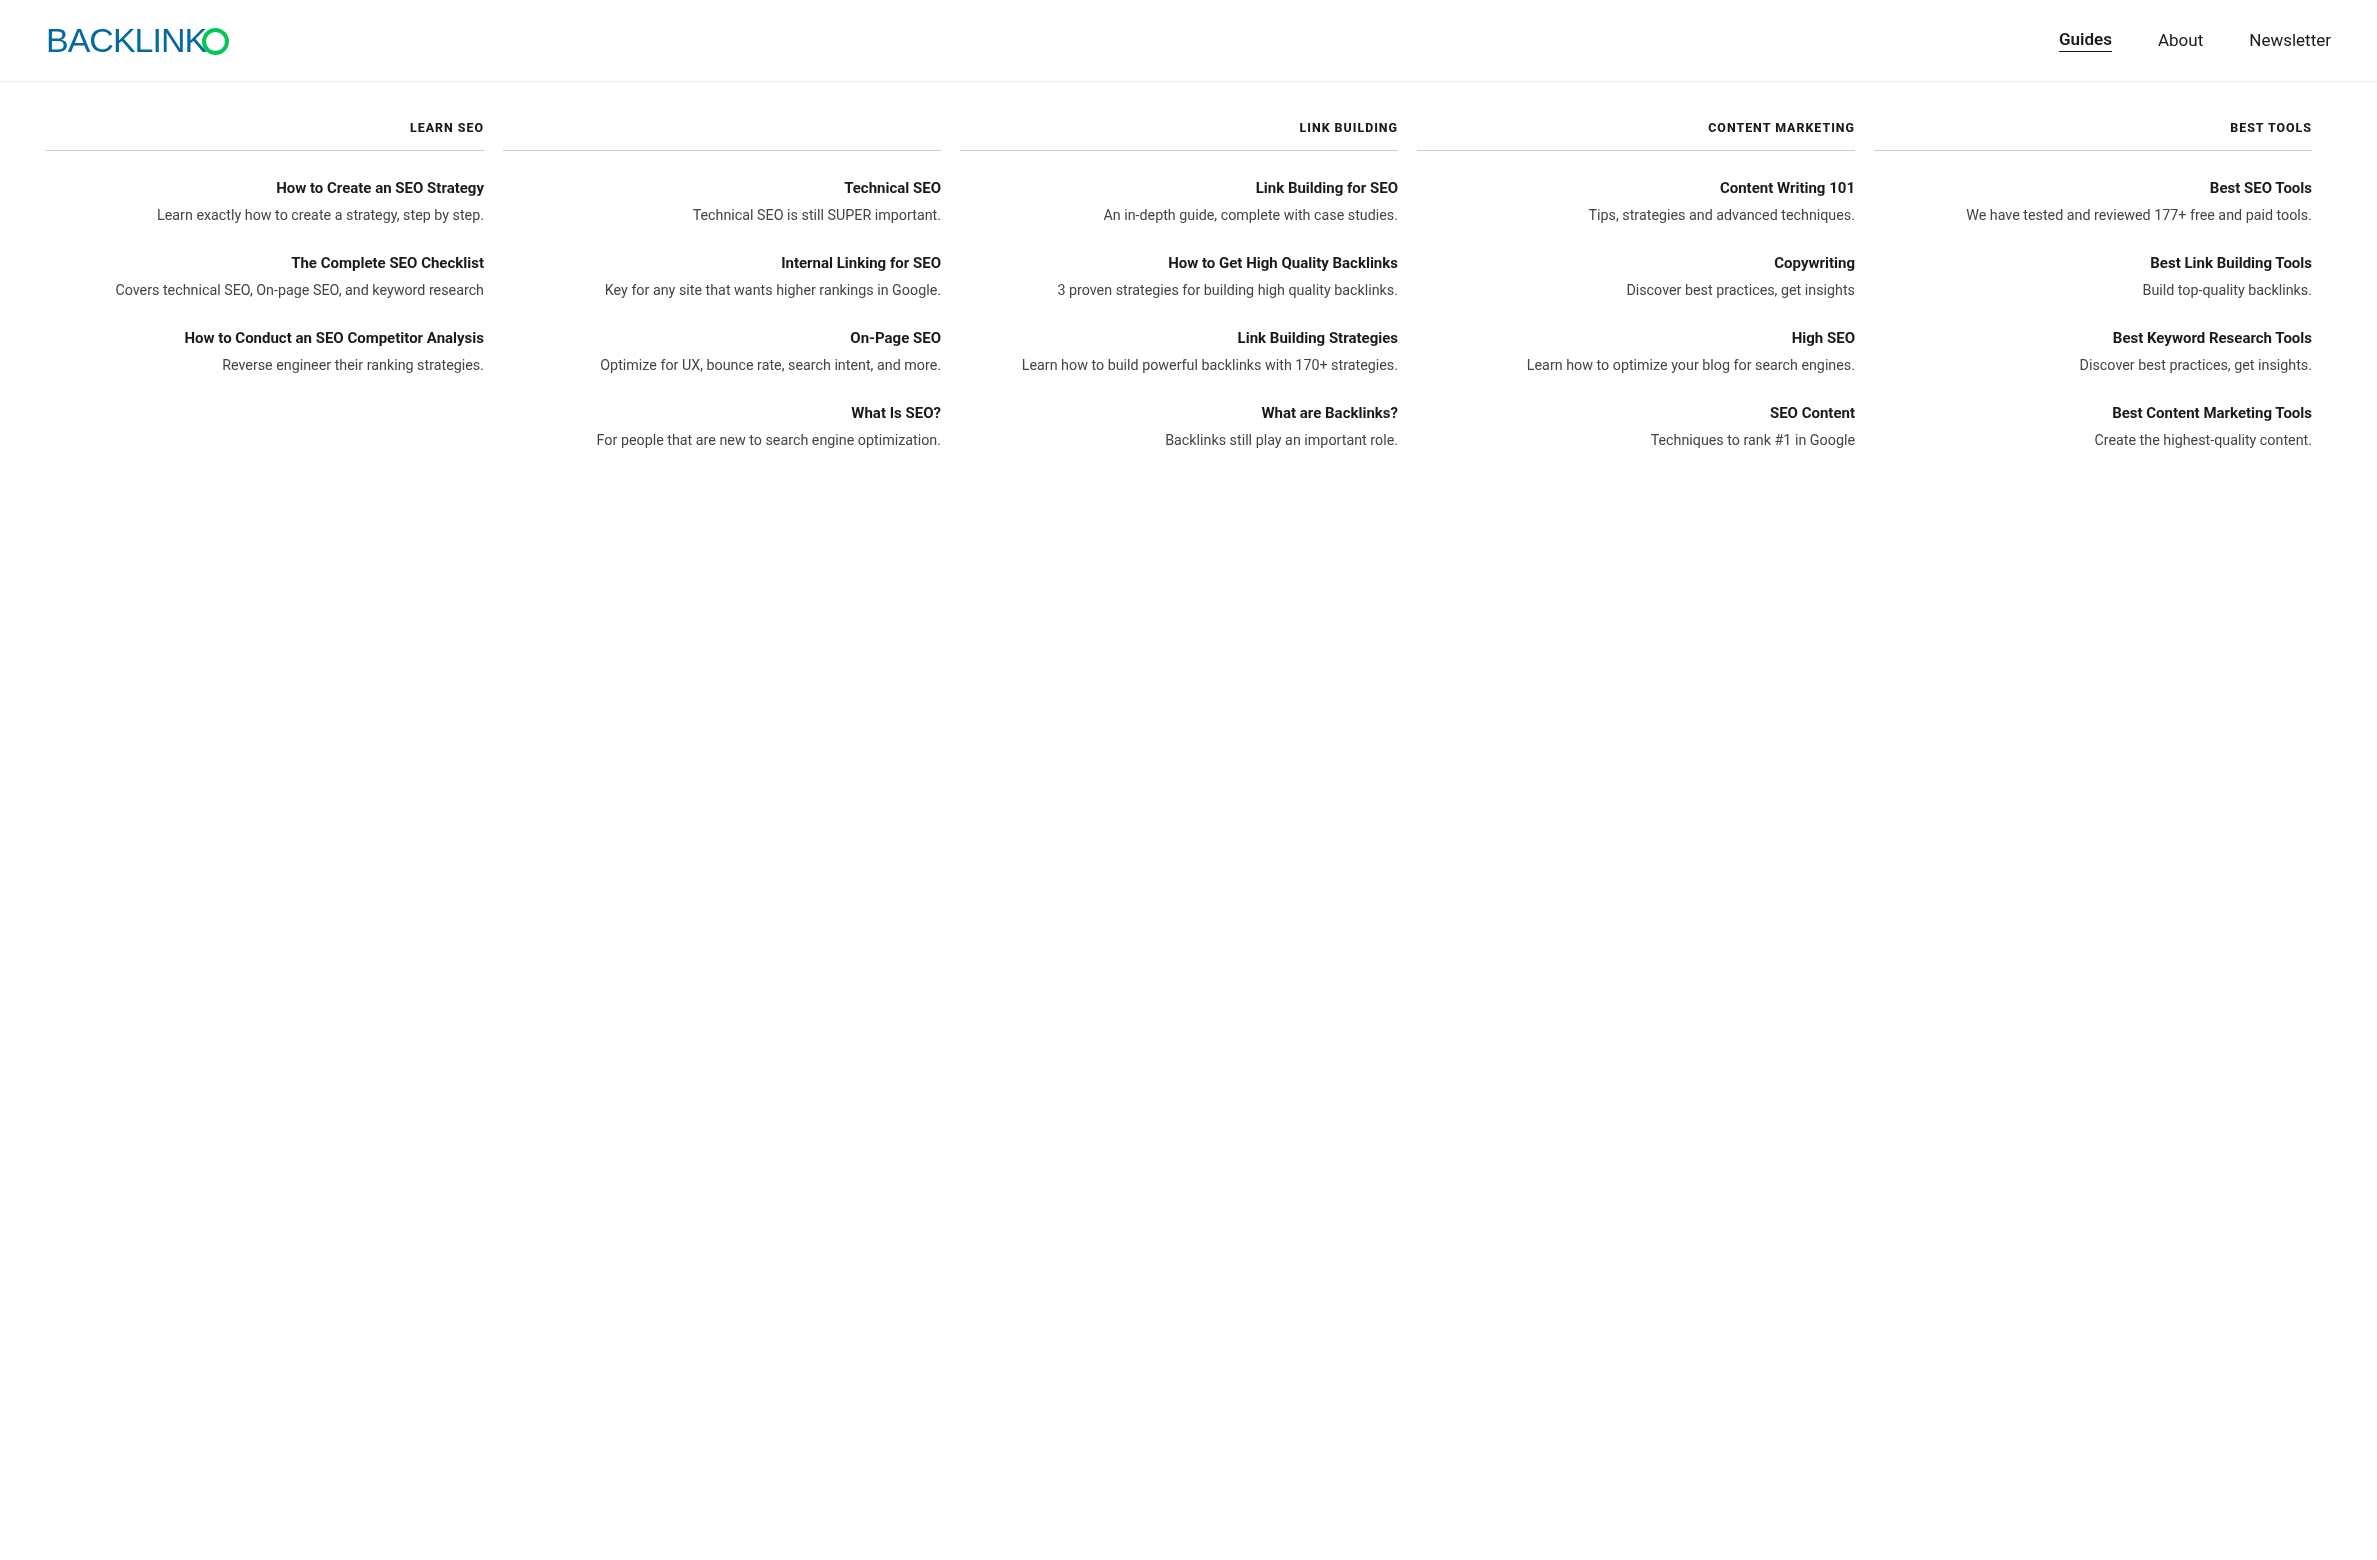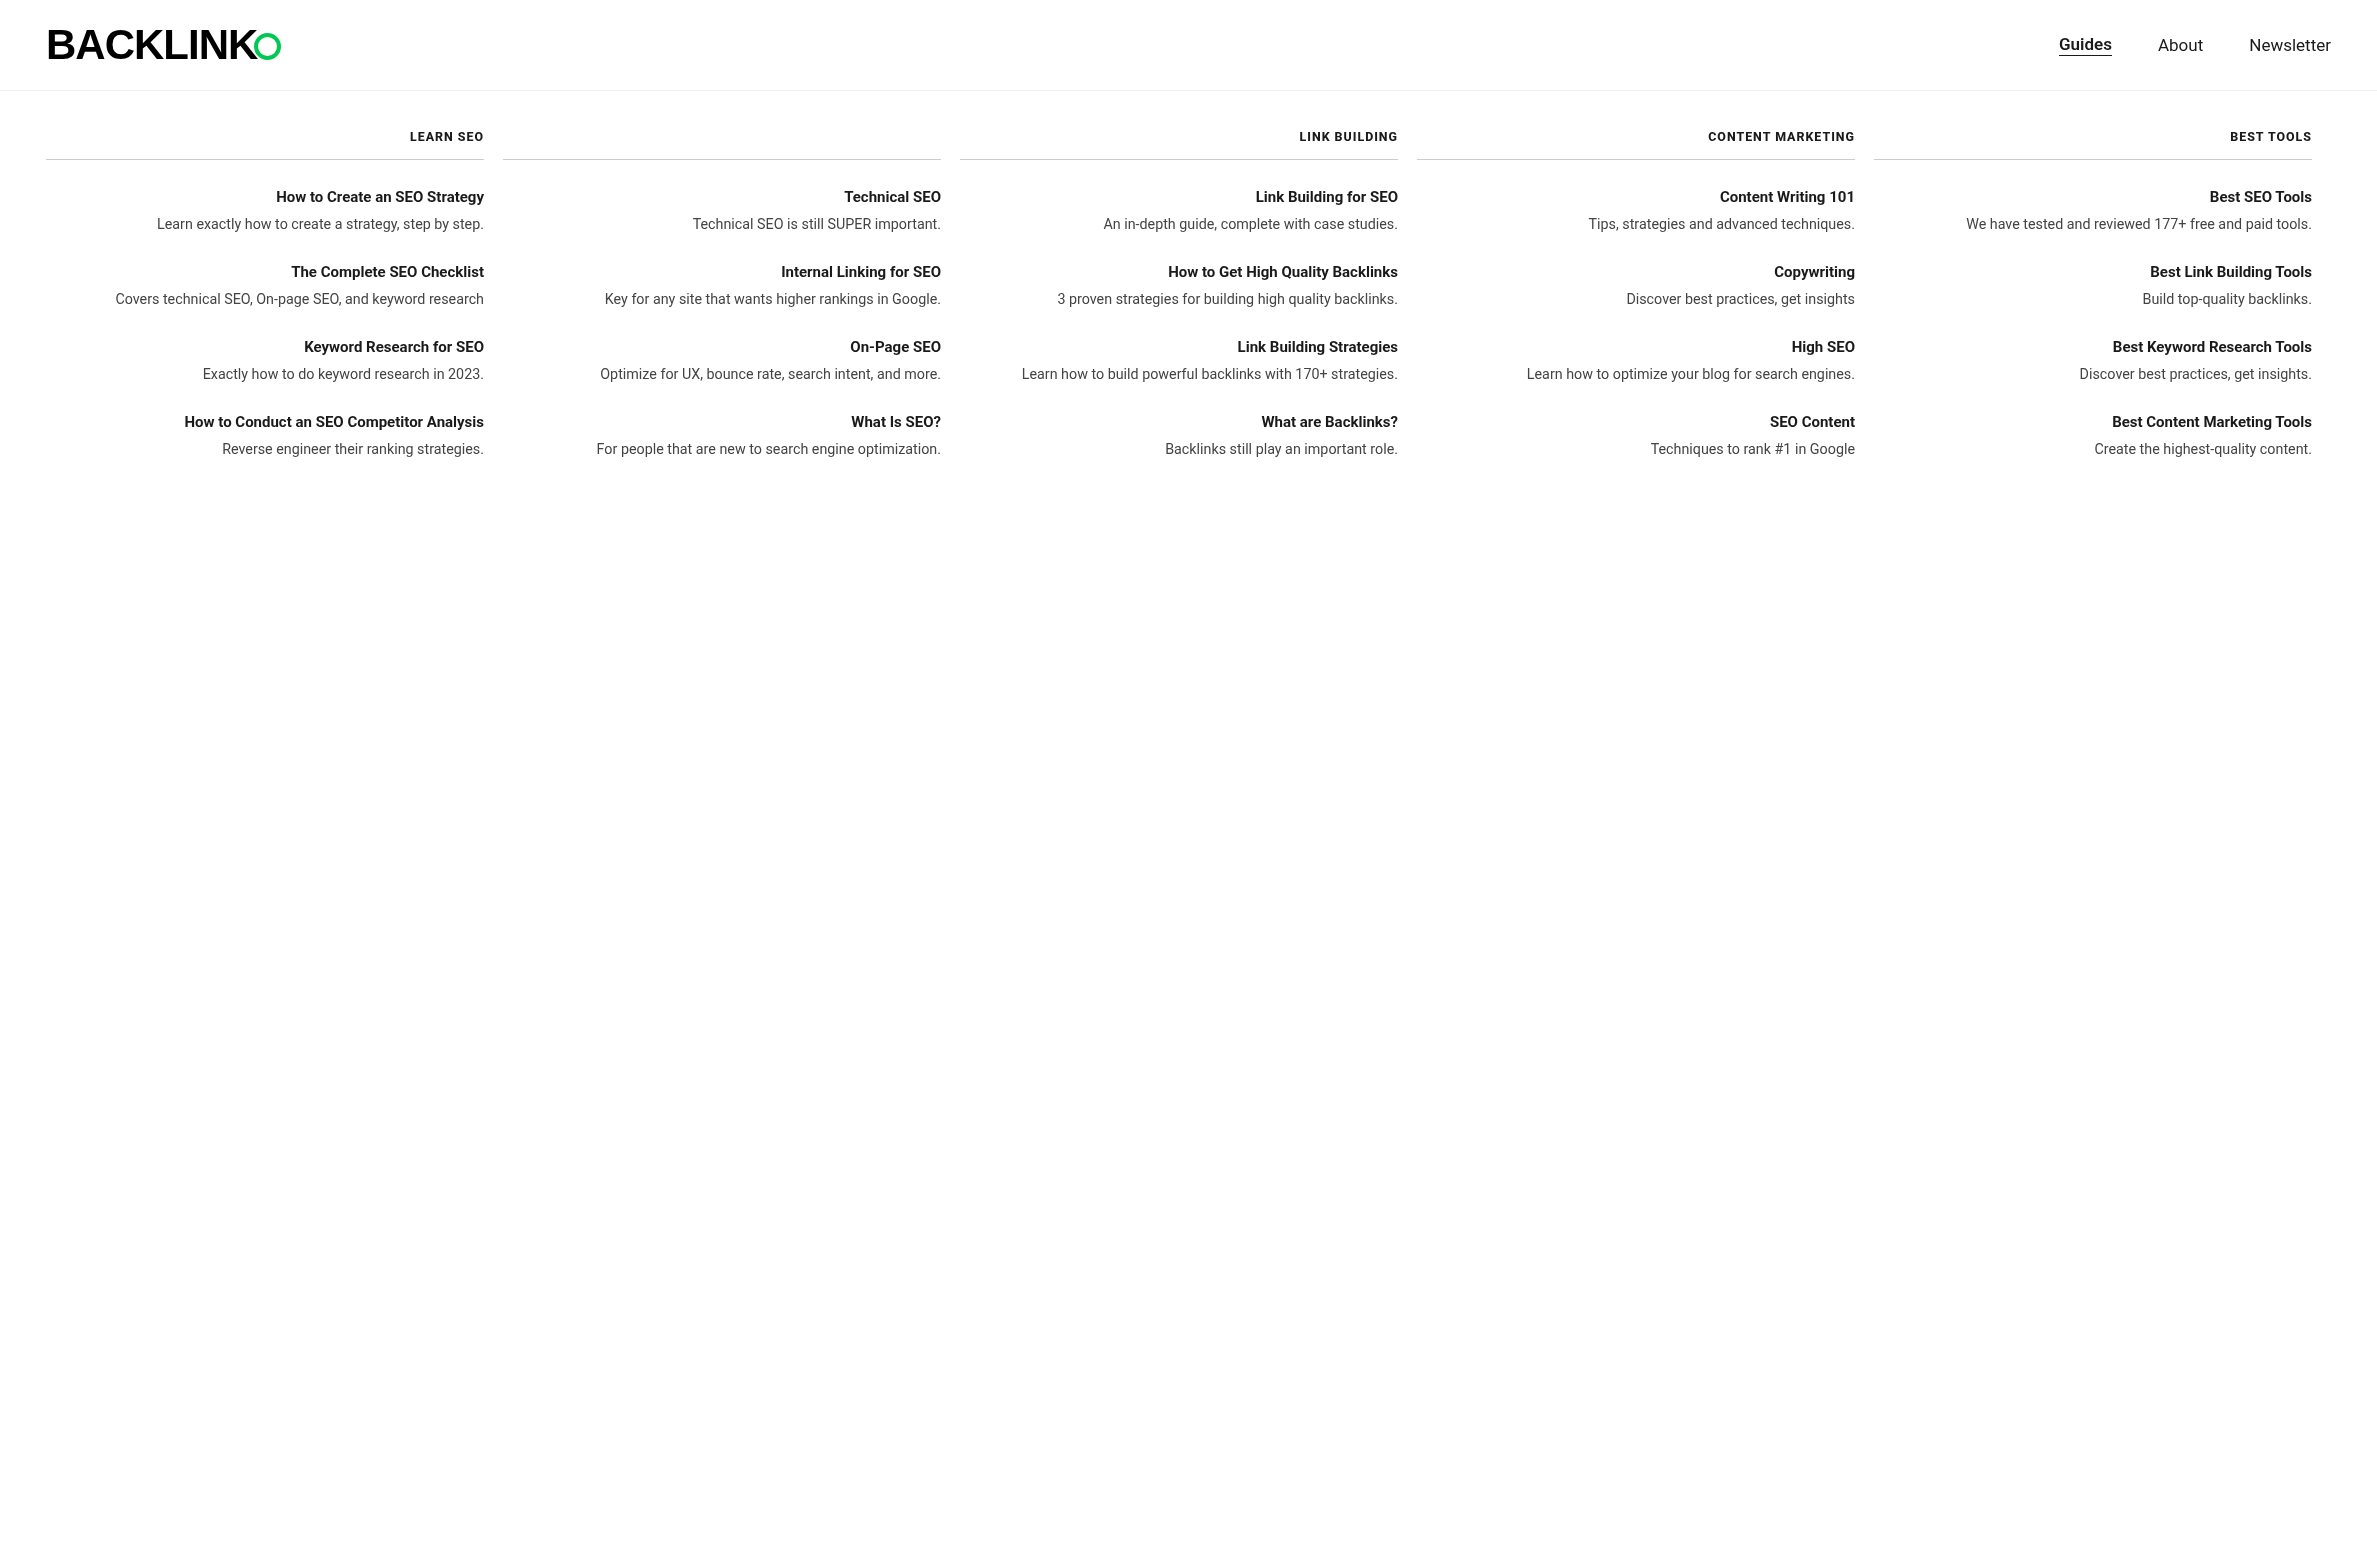--- a/index.html
+++ b/index.html
@@ -18,23 +18,23 @@
     
     header {
       display: flex;
       align-items: center;
       justify-content: space-between;
       padding: 21px 46px;
       border-bottom: 1px solid #eee;
     }
 
     .logo {
-      font-size: 42px;
-      font-weight: 700;
-      color: #000000;
+      font-size: 34px;
+      font-weight: 400;
+      color: #0369a1;
       letter-spacing: -1px;
       font-family: 'Arial Black', Arial, sans-serif;
     }
 
     .logo .o-circle {
       display: inline-block;
       width: 27px;
       height: 27px;
       border: 4.8px solid #00c853;
       border-radius: 50%;
@@ -143,24 +143,20 @@
       <div id="col-0-items">
           <div class="menu-item">
             <div class="menu-item-title">How to Create an SEO Strategy</div>
             <div class="menu-item-desc">Learn exactly how to create a strategy, step by step.</div>
           </div>
           <div class="menu-item">
             <div class="menu-item-title">The Complete SEO Checklist</div>
             <div class="menu-item-desc">Covers technical SEO, On-page SEO, and keyword research</div>
           </div>
           <div class="menu-item">
-            <div class="menu-item-title">Keyword Research for SEO</div>
-            <div class="menu-item-desc">Exactly how to do keyword research in 2023.</div>
-          </div>
-          <div class="menu-item">
             <div class="menu-item-title">How to Conduct an SEO Competitor Analysis</div>
             <div class="menu-item-desc">Reverse engineer their ranking strategies.</div>
           </div>
         </div>
     </div>
 
     <div class="column">
       <div class="column-header">&nbsp;</div>
       <div class="column-divider"></div>
       <div id="col-1-items">

